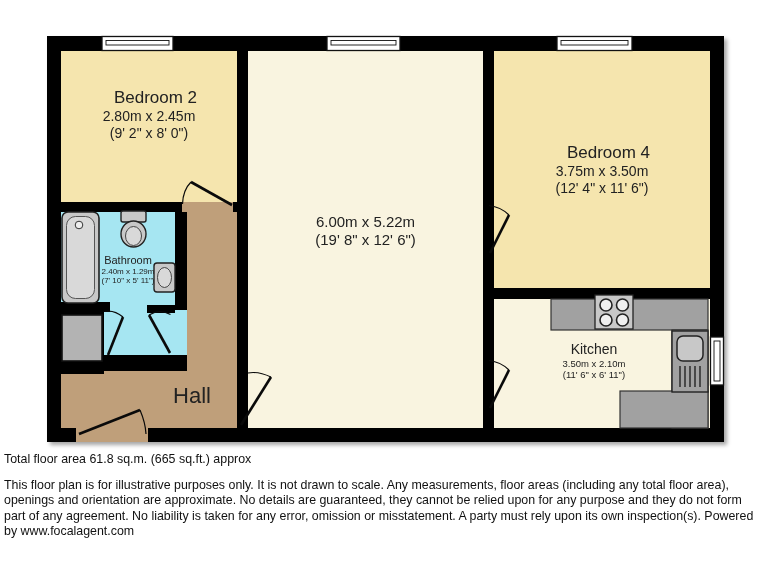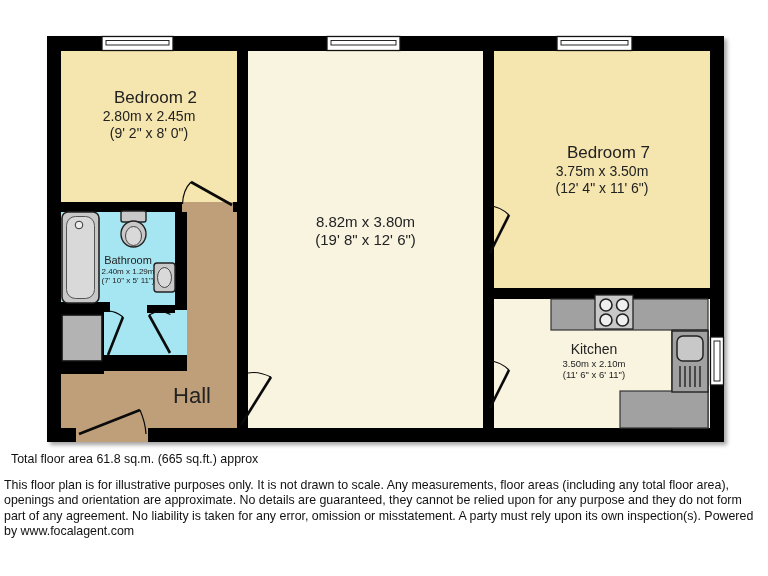--- a/index.html
+++ b/index.html
@@ -16,21 +16,21 @@
   .rname{white-space:nowrap;}
   .lbl-b2 .rname,.lbl-b1 .rname{font-size:17px;margin-left:13px;}
   .lbl-b2 .rdim,.lbl-b1 .rdim{font-size:14px;}
   .lbl-rec .rname{font-size:19px;}
   .lbl-rec .rdim{font-size:15px;}
   .lbl-bath .rname{font-size:11px;}
   .lbl-bath .rdim{font-size:8px;}
   .lbl-kit .rname{font-size:14px;}
   .lbl-kit .rdim{font-size:9.5px;}
   .lbl-hall .rname{font-size:22px;}
-  .footer-line{position:absolute;left:4px;top:452px;font-size:12.4px;color:#111;z-index:6;margin-left:7px;}
+  .footer-line{position:absolute;left:4px;top:452px;font-size:12.4px;color:#111;z-index:6;}
   .footer-para{position:absolute;left:4px;top:478px;width:758px;font-size:12.4px;
                line-height:15.4px;color:#111;z-index:6;}
   
   .c-bedroom{background:var(--bedroom,#f5e5ae);}
   .c-living{background:var(--living,#f9f4e0);}
   .c-bath{background:var(--bathroom,#a6e6f2);}
   .c-hall{background:var(--hall,#bf9f7a);}
 </style>
 </head>
 <body>
@@ -156,25 +156,25 @@
       <path d="M149,315 Q160,308.5 170.5,314.5" stroke-width="1.2"></path>
     </g>
   </svg>
 
   <div class="label lbl-b2" style="left:61px;top:88px;width:176px;">
     <div class="rname">Bedroom 2</div>
     <div class="rdim">2.80m x 2.45m</div>
     <div class="rdim">(9' 2" x 8' 0")</div>
   </div>
   <div class="label lbl-rec" style="left:248px;top:213px;width:235px;">
-    <div class="rdim">8.82m x 3.80m</div>
+    <div class="rdim">6.00m x 5.22m</div>
     <div class="rdim">(19' 8" x 12' 6")</div>
   </div>
   <div class="label lbl-b1" style="left:494px;top:143px;width:216px;">
-    <div class="rname">Bedroom 7</div>
+    <div class="rname">Bedroom 4</div>
     <div class="rdim">3.75m x 3.50m</div>
     <div class="rdim">(12' 4" x 11' 6")</div>
   </div>
   <div class="label lbl-bath" style="left:92px;top:254px;width:72px;">
     <div class="rname">Bathroom</div>
     <div class="rdim">2.40m x 1.29m</div>
     <div class="rdim">(7' 10" x 5' 11")</div>
   </div>
   <div class="label lbl-kit" style="left:524px;top:341px;width:140px;">
     <div class="rname">Kitchen</div>

